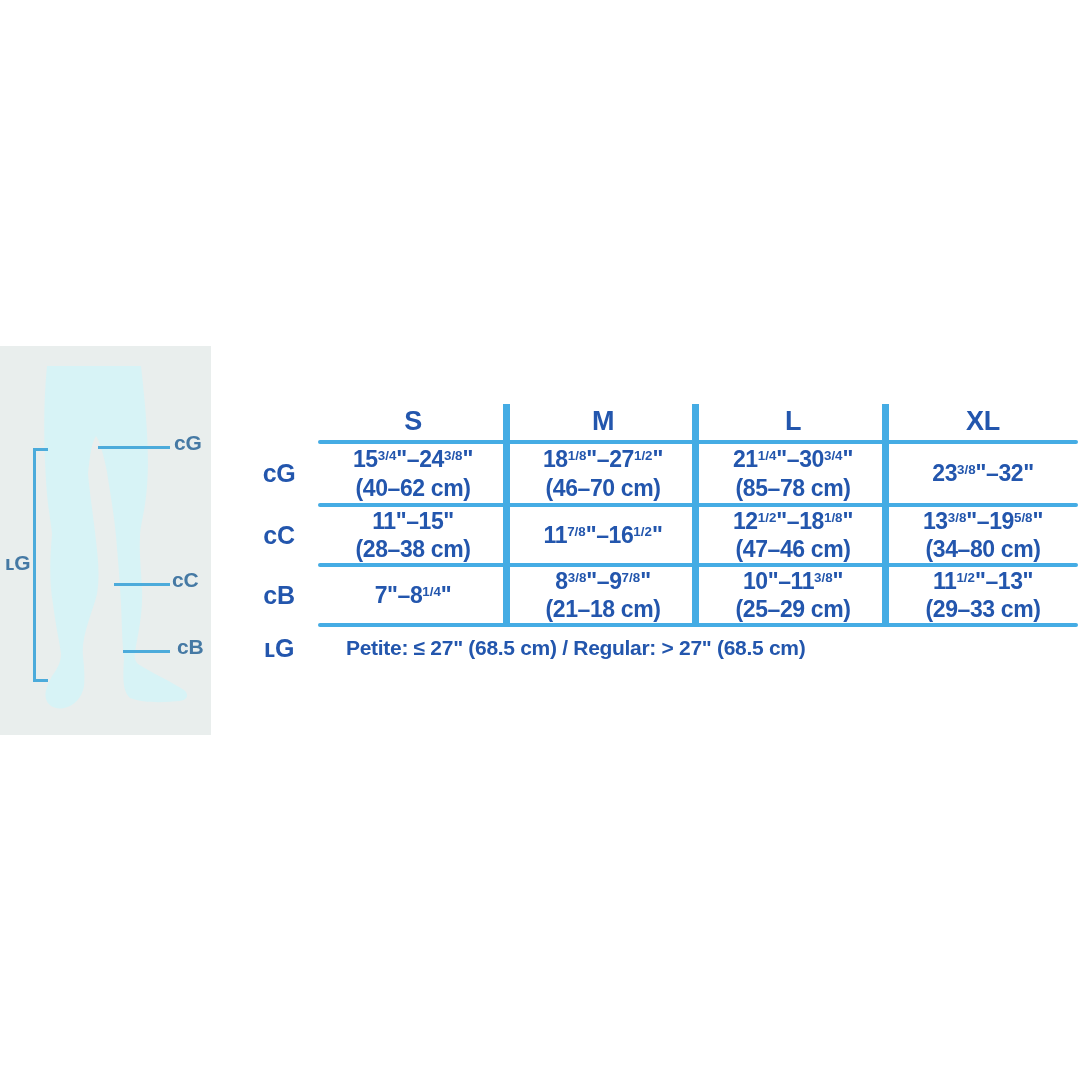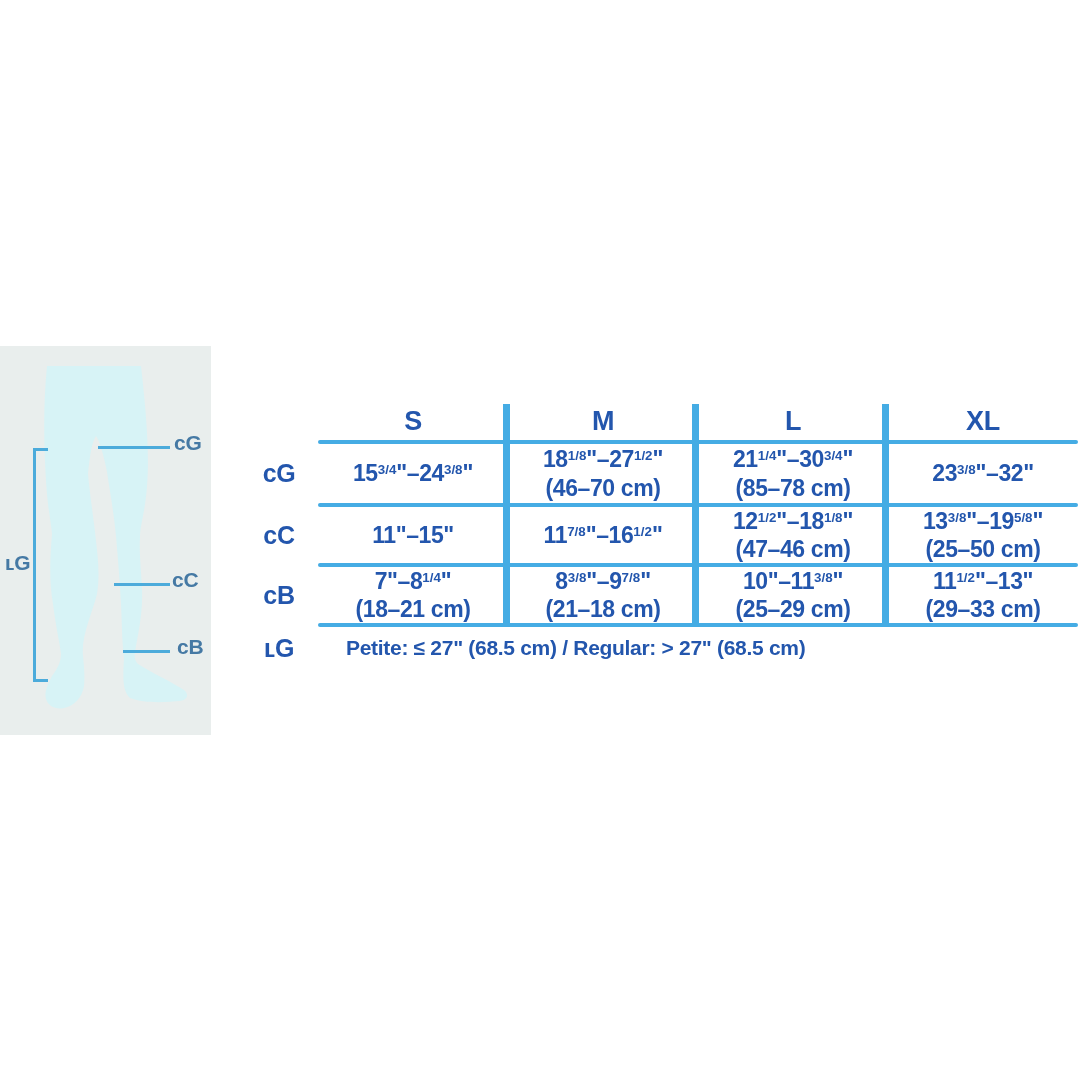--- a/index.html
+++ b/index.html
@@ -111,61 +111,62 @@
     <div class="hdr-cell">L</div>
     <div class="hdr-cell">XL</div>
   </div>
 
   <div class="hline"></div>
 
   <div class="t-row r1">
     <div class="row-label">cG</div>
     <div class="t-cell">
       <span>15<span class="frac">3/4</span>"–24<span class="frac">3/8</span>"</span>
+      <span>(40–62 cm)</span>
     </div>
     <div class="t-cell">
       <span>18<span class="frac">1/8</span>"–27<span class="frac">1/2</span>"</span>
       <span>(46–70 cm)</span>
     </div>
     <div class="t-cell">
       <span>21<span class="frac">1/4</span>"–30<span class="frac">3/4</span>"</span>
       <span>(85–78 cm)</span>
     </div>
     <div class="t-cell">
       <span>23<span class="frac">3/8</span>"–32"</span>
     </div>
   </div>
 
   <div class="hline"></div>
 
   <div class="t-row r2">
     <div class="row-label">cC</div>
     <div class="t-cell">
       <span>11"–15"</span>
+      <span>(28–38 cm)</span>
     </div>
     <div class="t-cell">
       <span>11<span class="frac">7/8</span>"–16<span class="frac">1/2</span>"</span>
     </div>
     <div class="t-cell">
       <span>12<span class="frac">1/2</span>"–18<span class="frac">1/8</span>"</span>
       <span>(47–46 cm)</span>
     </div>
     <div class="t-cell">
       <span>13<span class="frac">3/8</span>"–19<span class="frac">5/8</span>"</span>
-      <span>(25–50 cm)</span>
+      <span>(34–80 cm)</span>
     </div>
   </div>
 
   <div class="hline"></div>
 
   <div class="t-row r3">
     <div class="row-label">cB</div>
     <div class="t-cell">
       <span>7"–8<span class="frac">1/4</span>"</span>
-      <span>(18–21 cm)</span>
     </div>
     <div class="t-cell">
       <span>8<span class="frac">3/8</span>"–9<span class="frac">7/8</span>"</span>
       <span>(21–18 cm)</span>
     </div>
     <div class="t-cell">
       <span>10"–11<span class="frac">3/8</span>"</span>
       <span>(25–29 cm)</span>
     </div>
     <div class="t-cell">

